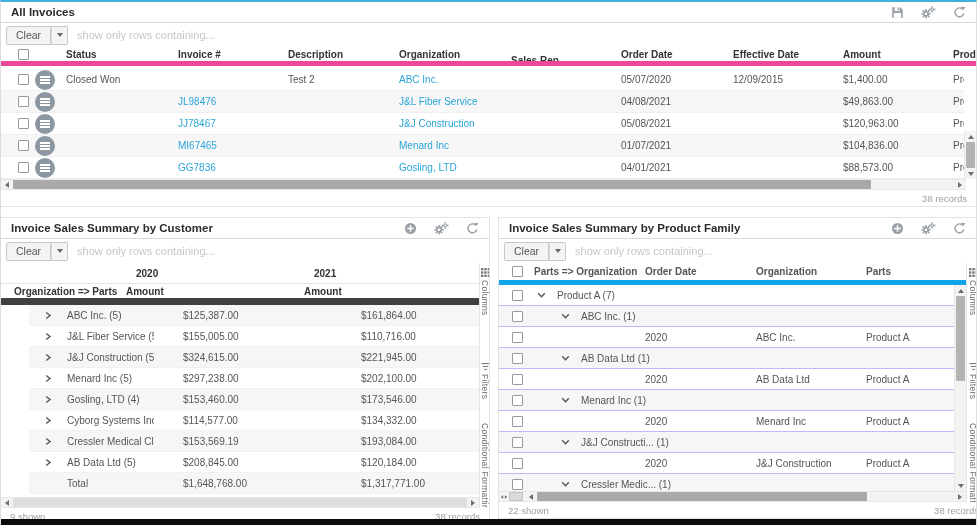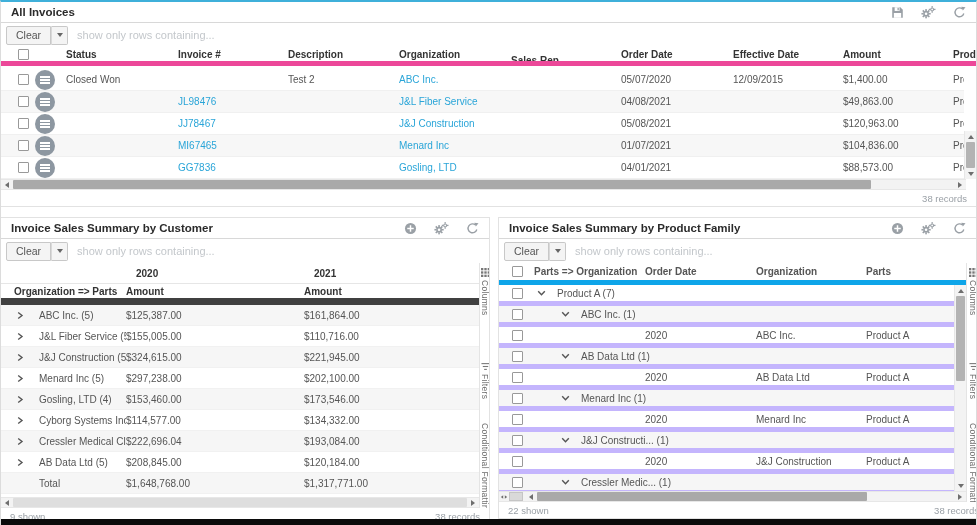--- a/index.html
+++ b/index.html
@@ -77,42 +77,42 @@
   .bl-main{width:478px;flex:none;display:flex;flex-direction:column;overflow:hidden;}
   .bl-yearhdr{height:21px;flex:none;display:flex;align-items:center;border-bottom:1px solid #e6e6e6;}
   .bl-colhdr{height:21px;flex:none;display:flex;align-items:center;border-bottom:7px solid #404040;}
   .bh-sp{width:125px;flex:none;}
   .bh-y{width:178px;padding-left:10px;flex:none;}
   .bh-y2{width:175px;padding-left:10px;flex:none;}
   .bh-name{width:125px;padding-left:13px;flex:none;}
   .bh-a{width:178px;flex:none;}
   .bh-a2{width:175px;flex:none;}
   .hh{font-size:10px;font-weight:bold;color:#333;white-space:nowrap;overflow:hidden;cursor:pointer;}
-  #cust-rows{flex:1;overflow:hidden;}
+  #cust-rows{flex:1;overflow:hidden;padding-left:28px;}
   .brow{height:21px;display:flex;align-items:center;border-bottom:1px solid #f1f1f1;}
   .brow.alt{background:#f6f6f6;}
   .bcell{font-size:10px;color:#555;white-space:nowrap;overflow:hidden;flex:none;}
   .bc0{width:38px;display:flex;justify-content:center;align-items:center;}
-  .bc1{width:87px;}.bc2{width:178px;}.bc3{width:175px;}
+  .bc1{width:87px;}.bc2{width:178px;margin-left:29px;}.bc3{width:175px;}
 
   
   .side-rail{width:11px;flex:none;border-left:1px solid #e4e4e4;display:flex;flex-direction:column;
              align-items:center;padding-top:5px;overflow:hidden;background:#fff;}
   .side-rail.sliver{width:13px;}
   .side-tab{display:flex;flex-direction:column;align-items:center;gap:3px;cursor:pointer;flex:none;}
   .st2{margin-top:46px;}.st3{margin-top:24px;}
   .vtext{writing-mode:vertical-rl;font-size:8.5px;color:#6e6e6e;white-space:nowrap;letter-spacing:.3px;}
 
   
   .br-body{flex:1;display:flex;overflow:hidden;}
   .br-main{width:467px;flex:none;display:flex;flex-direction:column;overflow:hidden;}
   .br-colhdr{height:22px;flex:none;display:flex;align-items:center;border-bottom:5px solid #0ea5e9;}
   .br-rowswrap{flex:1;display:flex;overflow:hidden;}
   #prod-rows{width:455px;flex:none;overflow:hidden;}
-  .prow{height:21px;display:flex;align-items:center;border-bottom:5px solid #c4b5fd;}
+  .prow{height:21px;display:flex;align-items:center;border-bottom:1px solid #c4b5fd;}
   .prow.alt{background:#f6f6f6;}
   .pcell{font-size:10px;color:#555;white-space:nowrap;overflow:hidden;flex:none;}
   .pc0{width:30px;padding-left:13px;display:flex;align-items:center;}
   .pc1{width:115px;display:flex;align-items:center;overflow:visible;}
   .pc2{width:112px;padding-left:1px;}
   .pc3{width:110px;}.pc4{width:88px;}
   .ph1{padding-left:5px;}
   .chev.ind1{margin-left:8px;}
   .chev.ind2{margin-left:32px;}
   .tree-label{margin-left:11px;font-size:10px;color:#555;white-space:nowrap;}
@@ -458,21 +458,21 @@
             </div>
             <div class="brow alt">
               <div class="bcell bc0">
                 <span class="chev">
                   <svg width="8" height="9" viewBox="0 0 8 9">
                     <polyline points="2.2,1.5 6,4.5 2.2,7.5" fill="none" stroke="#555" stroke-width="1.4"></polyline>
                   </svg>
                 </span>
               </div>
               <div class="bcell bc1">Cressler Medical Clinic (5)</div>
-              <div class="bcell bc2">$222,696.04</div>
+              <div class="bcell bc2">$153,569.19</div>
               <div class="bcell bc3">$193,084.00</div>
             </div>
             <div class="brow">
               <div class="bcell bc0">
                 <span class="chev">
                   <svg width="8" height="9" viewBox="0 0 8 9">
                     <polyline points="2.2,1.5 6,4.5 2.2,7.5" fill="none" stroke="#555" stroke-width="1.4"></polyline>
                   </svg>
                 </span>
               </div>

